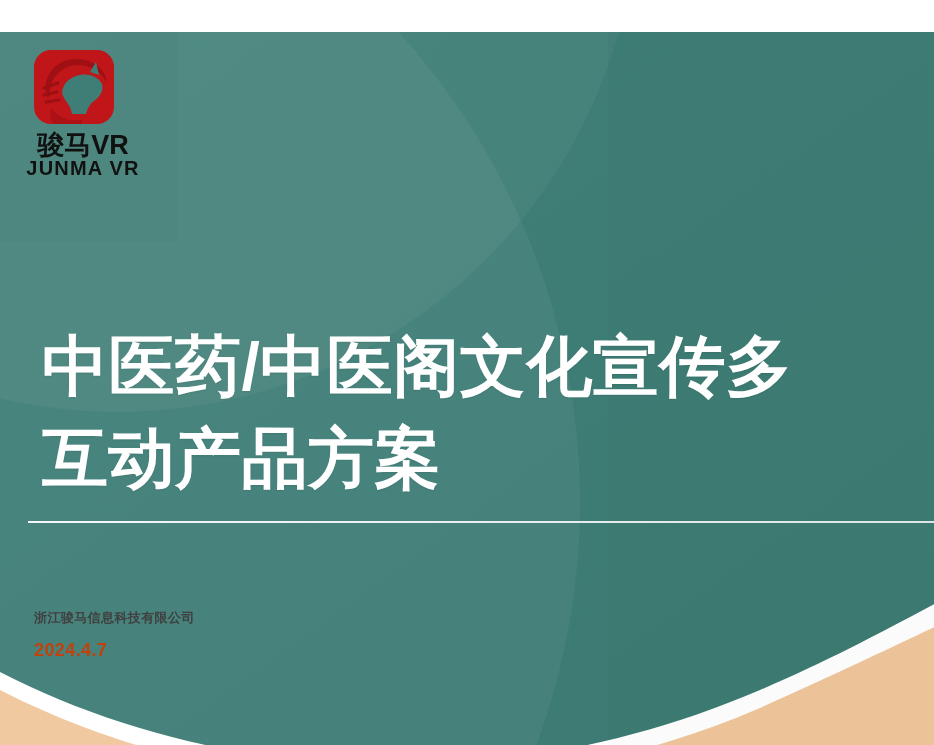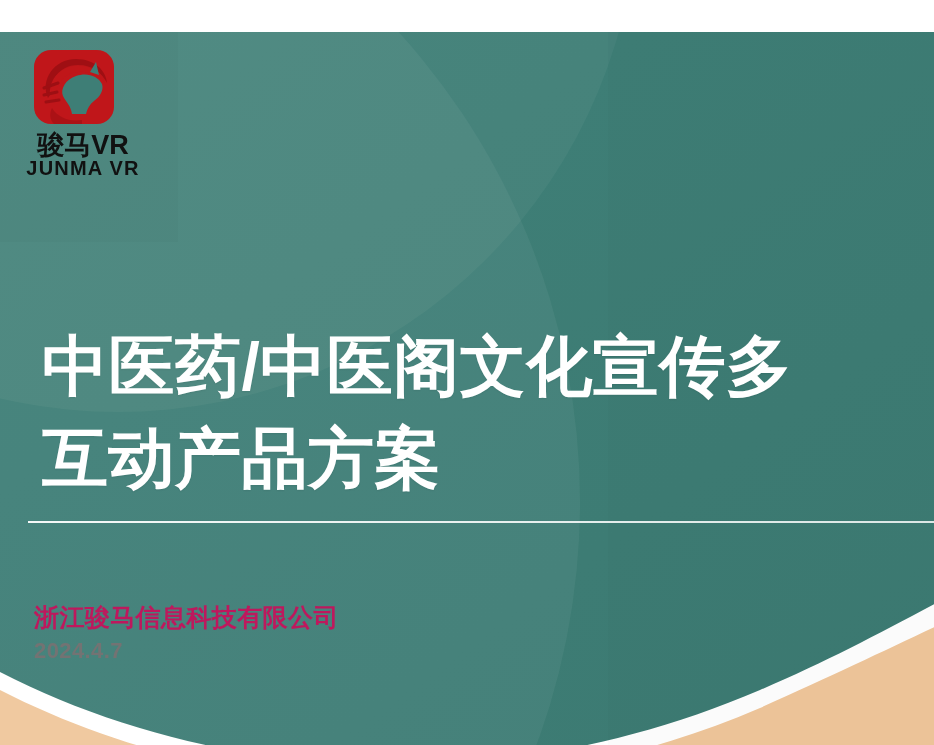--- a/index.html
+++ b/index.html
@@ -108,30 +108,30 @@
   }
 
   
   .footer {
     position: absolute;
     left: 34px;
     top: 569px;
     width: 500px;
   }
   .footer-line {
-    color: #be185d;
-    font-size: 25px;
+    color: #404040;
+    font-size: 13px;
     font-weight: 700;
     line-height: 33px;
     letter-spacing: 0.4px;
     white-space: nowrap;
   }
   .footer-date {
-    color: #737373;
-    font-size: 22px;
+    color: #c2410c;
+    font-size: 18px;
     font-weight: 700;
     line-height: 33px;
     letter-spacing: 0.4px;
     white-space: nowrap;
   }
 </style>
 </head>
 <body>
 
 <div class="slide">

